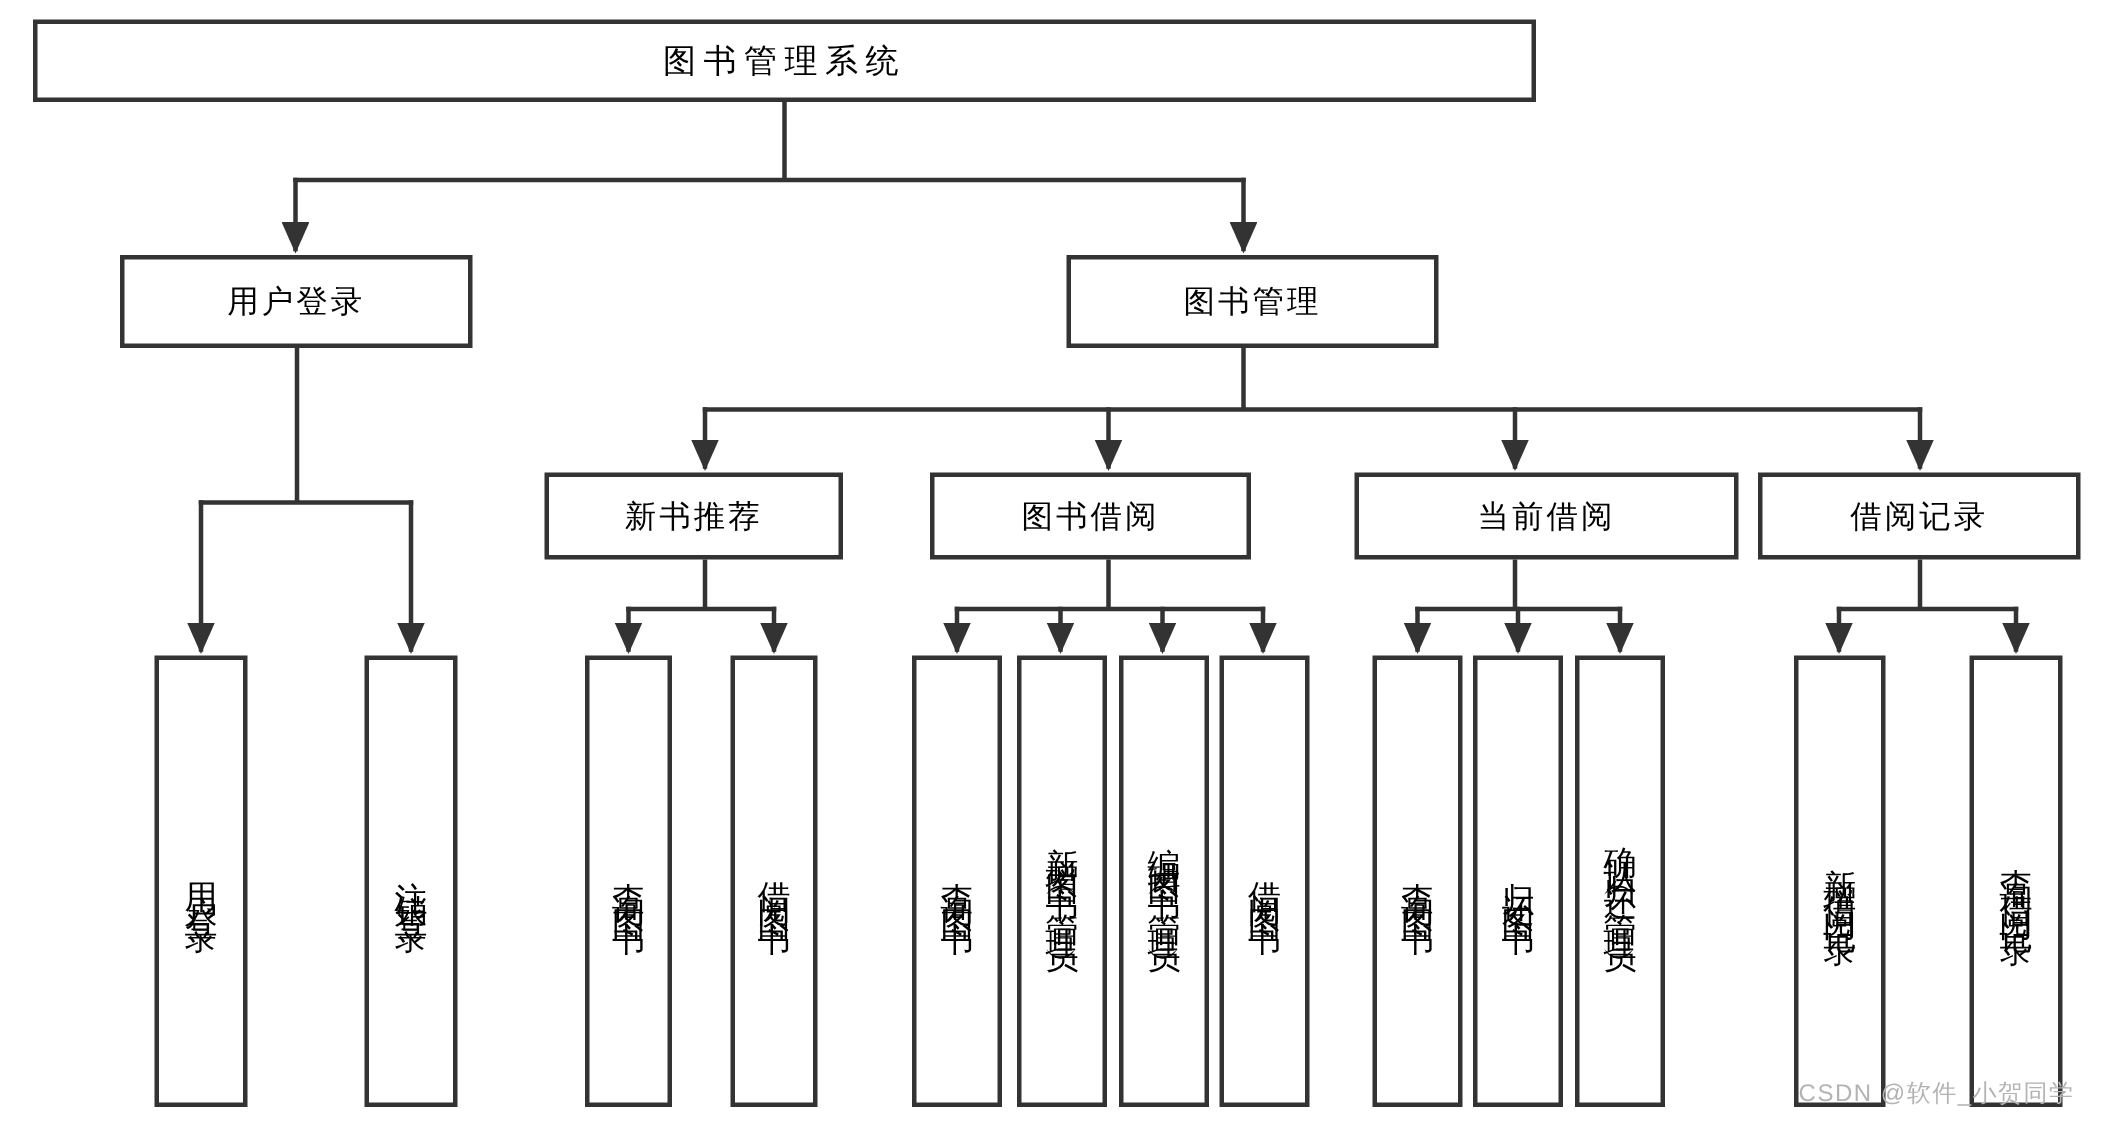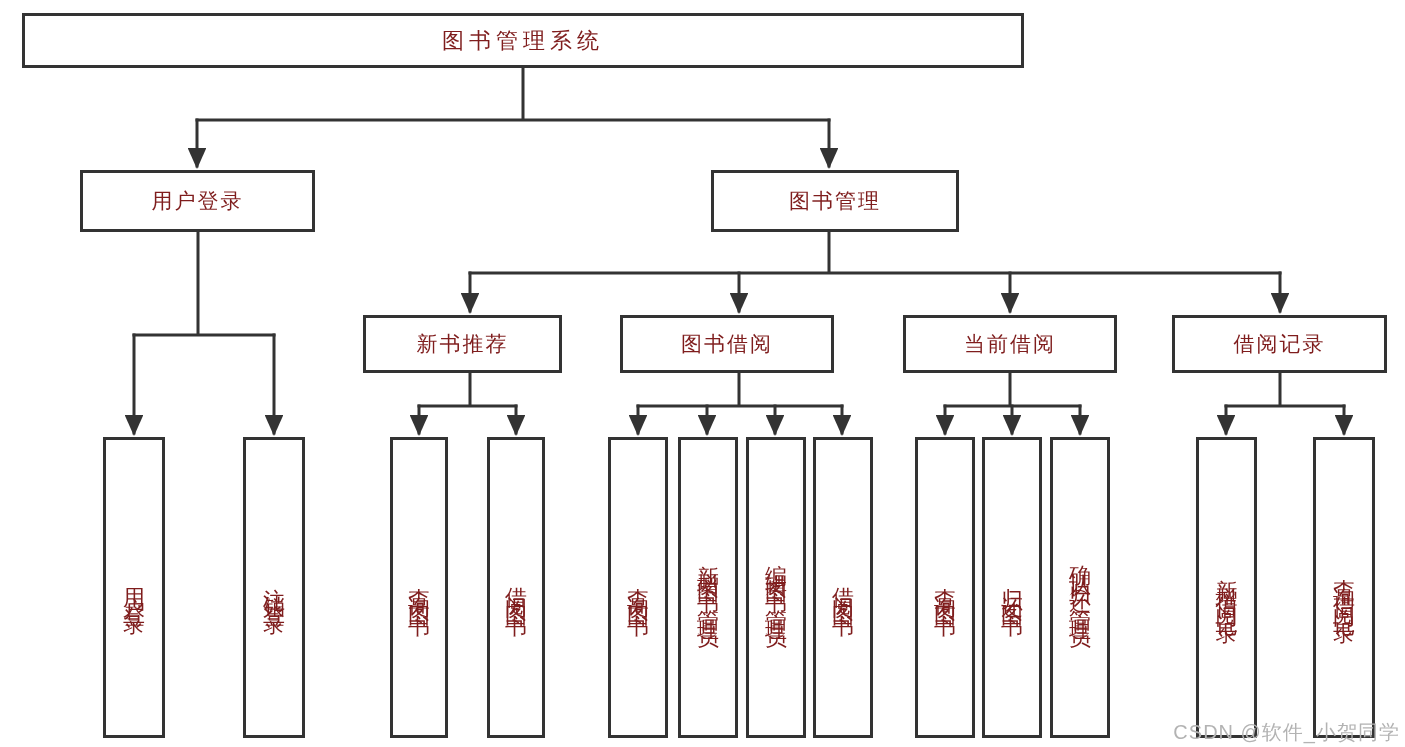--- a/index.html
+++ b/index.html
@@ -18,37 +18,37 @@
     pointer-events: none;
   }
   .node {
     position: absolute;
     box-sizing: border-box;
     border: 3px solid #333333;
     background: #ffffff;
     display: flex;
     align-items: center;
     justify-content: center;
-    color: #7f1d1d;
+    color: #000000;
   }
   .node.root  { font-size: 22px; letter-spacing: 5px; }
   .node.mid   { font-size: 21px; letter-spacing: 2px; }
   .node.leaf  { font-size: 22px; }
   .leaf .vtext {
     writing-mode: vertical-lr;
     text-orientation: mixed;
     letter-spacing: 9px;
     line-height: 1;
     white-space: nowrap;
   }
   .watermark {
     position: absolute;
     top: 719px;
-    right: 5px;
-    font-size: 20px;
+    right: 22px;
+    font-size: 16px;
     color: #b3b3b3;
     letter-spacing: 1px;
     z-index: 5;
     white-space: nowrap;
   }
 </style>
 </head>
 <body>
 
 <div class="canvas">
@@ -113,21 +113,21 @@
   <div class="node mid" style="left:711px;top:170px;width:248px;height:62px">
     <span>图书管理</span>
   </div>
 
   <div class="node mid" style="left:363px;top:315px;width:199px;height:58px">
     <span>新书推荐</span>
   </div>
   <div class="node mid" style="left:620px;top:315px;width:214px;height:58px">
     <span>图书借阅</span>
   </div>
-  <div class="node mid" style="left:903px;top:315px;width:214px;height:58px">
+  <div class="node mid" style="left:903px;top:315px;width:256px;height:58px">
     <span>当前借阅</span>
   </div>
   <div class="node mid" style="left:1172px;top:315px;width:215px;height:58px">
     <span>借阅记录</span>
   </div>
 
   <div class="node leaf" style="left:103px;top:437px;width:62px;height:301px">
     <span class="vtext">用户登录</span>
   </div>
   <div class="node leaf" style="left:243px;top:437px;width:62px;height:301px">

